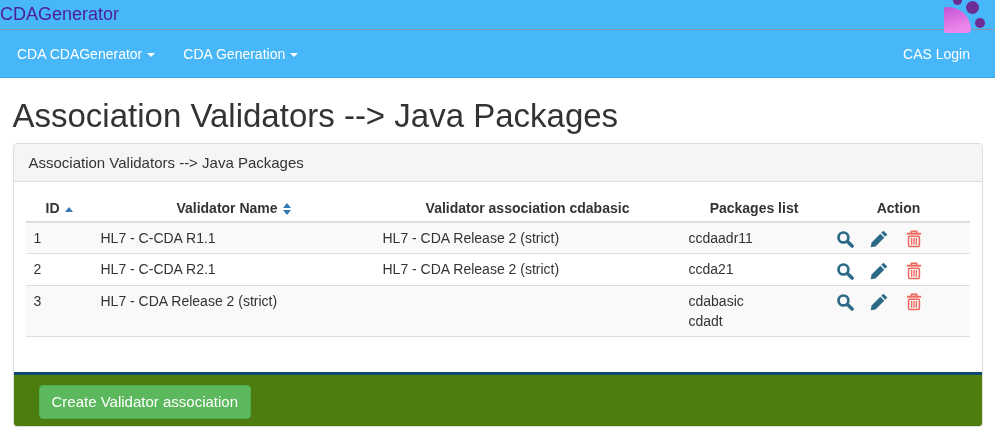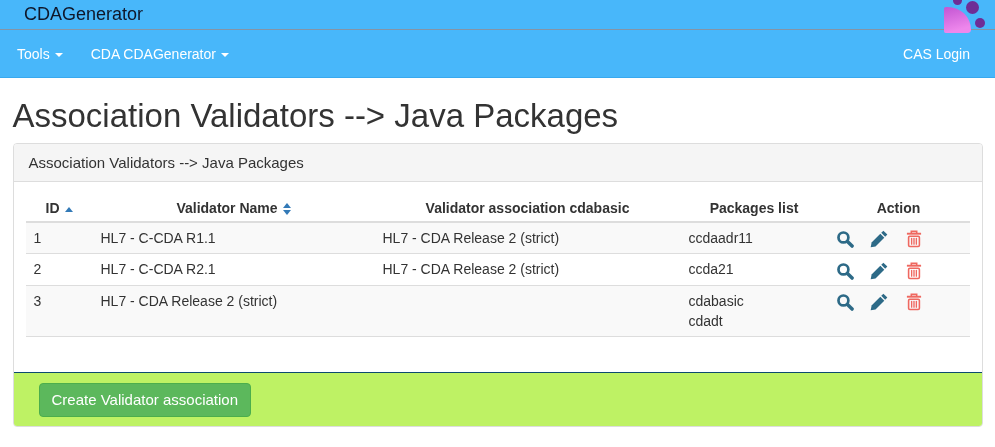--- a/index.html
+++ b/index.html
@@ -2,22 +2,22 @@
 <html><head>
 <meta charset="utf-8">
 <style>
   * { margin: 0; padding: 0; box-sizing: border-box; }
   html, body { width: 995px; height: 447px; overflow: hidden; background: #fff;
     font-family: "Liberation Sans", sans-serif; color: #333; }
 
   
   .top-bar { position: relative; height: 30px; background: #48b7fa;
     border-bottom: 1px solid #8494a5; }
-  .brand { display: inline-block; color: #0f172a; font-size: 18px; line-height: 29px;
-    padding-left: 24px; text-decoration: none; cursor: pointer; }
+  .brand { display: inline-block; color: #4c1d95; font-size: 18px; line-height: 29px;
+    padding-left: 0; text-decoration: none; cursor: pointer; }
   .logo { position: absolute; top: 0; right: 6px; width: 45px; height: 30px; z-index: 6; }
   .logo-blob { position: absolute; left: 0; top: 7px; width: 27px; height: 26px;
     background: linear-gradient(165deg, #c558d4 5%, #ee87ec 80%);
     border-radius: 2px 100% 4px 2px; }
   .logo .dot { position: absolute; border-radius: 50%; background: #6e2d96; }
   .dot1 { left: 9px; top: -4px; width: 9px; height: 9px; }
   .dot2 { left: 22px; top: 1px; width: 13px; height: 13px; }
   .dot3 { left: 31px; top: 18px; width: 10px; height: 10px; }
 
   
@@ -34,21 +34,21 @@
 
   
   .container { width: 970px; margin: 0 auto; }
   h1.page-title { font-size: 33px; font-weight: 400; color: #333;
     line-height: 36px; margin: 20px 0 9px 0; }
 
   .panel { border: 1px solid #ddd; border-radius: 4px; background: #fff; }
   .panel-heading { background: #f5f5f5; border-bottom: 1px solid #ddd;
     border-radius: 3px 3px 0 0; padding: 10px 15px; font-size: 15px; color: #333; }
   .panel-body { padding: 13px 12px 0 12px; }
-  .panel-footer { background: #bef264; border-top: 1px solid #0c4a6e;
+  .panel-footer { background: #4d7c0f; border-top: 3px solid #0c4a6e;
     border-radius: 0 0 3px 3px; padding: 10px 15px; height: 54px; margin-top: 35px; }
 
   
   table.validators { width: 100%; border-collapse: collapse; table-layout: fixed;
     font-size: 14px; margin-bottom: 25px; border-bottom: 1px solid #ddd; }
   th { text-align: center; font-weight: bold; padding: 5px 8px;
     border-bottom: 2px solid #ddd; vertical-align: bottom; cursor: pointer;
     white-space: nowrap; }
   td { padding: 5px 8px; border-top: 1px solid #ddd; vertical-align: top;
     line-height: 20px; }
@@ -83,22 +83,22 @@
   <div class="logo">
     <span class="logo-blob"></span>
     <span class="dot dot1"></span>
     <span class="dot dot2"></span>
     <span class="dot dot3"></span>
   </div>
 </header>
 
 <nav class="sub-bar">
   <ul class="nav-list">
-    <li class="nav-item"><span>Tools</span><i class="caret"></i></li>
     <li class="nav-item"><span>CDA CDAGenerator</span><i class="caret"></i></li>
+    <li class="nav-item"><span>CDA Generation</span><i class="caret"></i></li>
   </ul>
   <div class="login-item">CAS Login</div>
 </nav>
 
 <main class="container">
   <h1 class="page-title">Association Validators --&gt; Java Packages</h1>
 
   <section class="panel">
     <div class="panel-heading">Association Validators --&gt; Java Packages</div>
 

